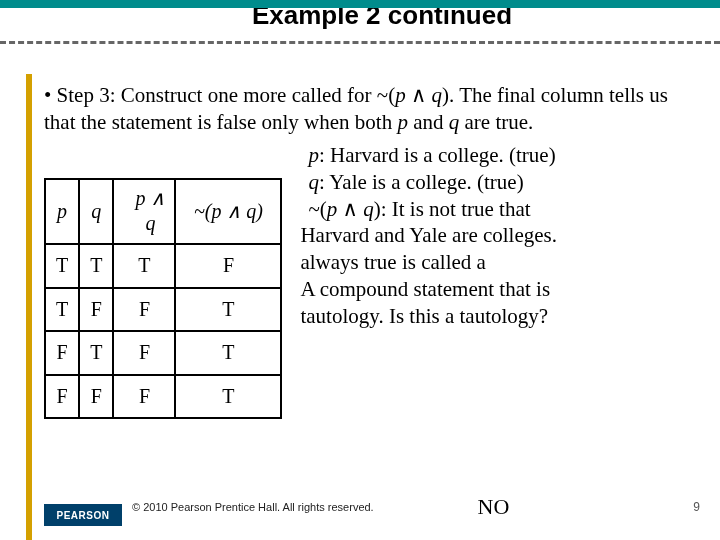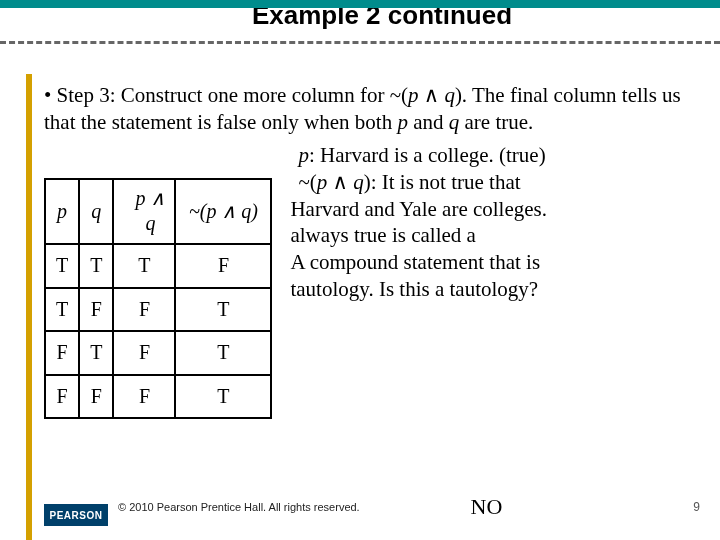--- a/index.html
+++ b/index.html
@@ -71,39 +71,39 @@
   }
   table th {
     font-style: italic;
     padding: 6px 8px;
   }
   table td {
     padding: 8px 10px;
   }
   .col-narrow { width: 32px; }
   .col-mid { width: 62px; padding-left: 20px; }
-  .col-wide { width: 96px; }
+  .col-wide { width: 106px; }
   .right-text {
     font-size: 21px;
     line-height: 1.28;
     padding-top: 0;
   }
   .right-text .indent { padding-left: 8px; }
   .footer {
     position: absolute;
     left: 44px;
     right: 20px;
     bottom: 14px;
     display: flex;
     align-items: center;
     font-size: 12px;
     color: #333;
   }
   .logo {
-    width: 64px;
+    width: 78px;
     height: 22px;
     background: #00406a;
     color: #fff;
     font-family: Arial, sans-serif;
     font-size: 10px;
     font-weight: bold;
     letter-spacing: 0.5px;
     display: flex;
     align-items: center;
     justify-content: center;
@@ -138,21 +138,21 @@
 
 <hr class="dashed-line">
 
 <div class="accent-bar"></div>
 
 <div class="content">
 
   <div class="step">
     <span>•</span>
     <span>Step 3:</span>
-    <span>Construct one more column for ~(</span><span class="italic">p</span>
+    <span>Construct one more called for ~(</span><span class="italic">p</span>
     <span>∧</span>
     <span class="italic">q</span><span>).  The final column tells us that the statement is false only when both </span><span class="italic">p</span><span> and </span><span class="italic">q</span><span> are true.</span>
   </div>
 
   <div class="body-row">
 
     <table>
       <tbody>
           <tr>
         <th class="col-narrow">p</th>
@@ -183,20 +183,23 @@
         <td>F</td>
         <td>F</td>
         <td>T</td>
       </tr>
     </tbody>
       </table>
 
     <div class="right-text">
       <div class="indent">
         <span class="italic">p</span><span>:  Harvard is a college. (true)</span>
+      </div>
+      <div class="indent">
+        <span class="italic">q</span><span>:  Yale is a college. (true)</span>
       </div>
       <div class="indent">
         <span>~(</span><span class="italic">p</span>
         <span>∧</span>
         <span class="italic">q</span><span>):  It is not true that</span>
       </div>
       <div>Harvard and Yale are colleges.</div>
       <div>always true is called a</div>
       <div>A compound statement that is</div>
       <div>tautology. Is this a tautology?</div>

